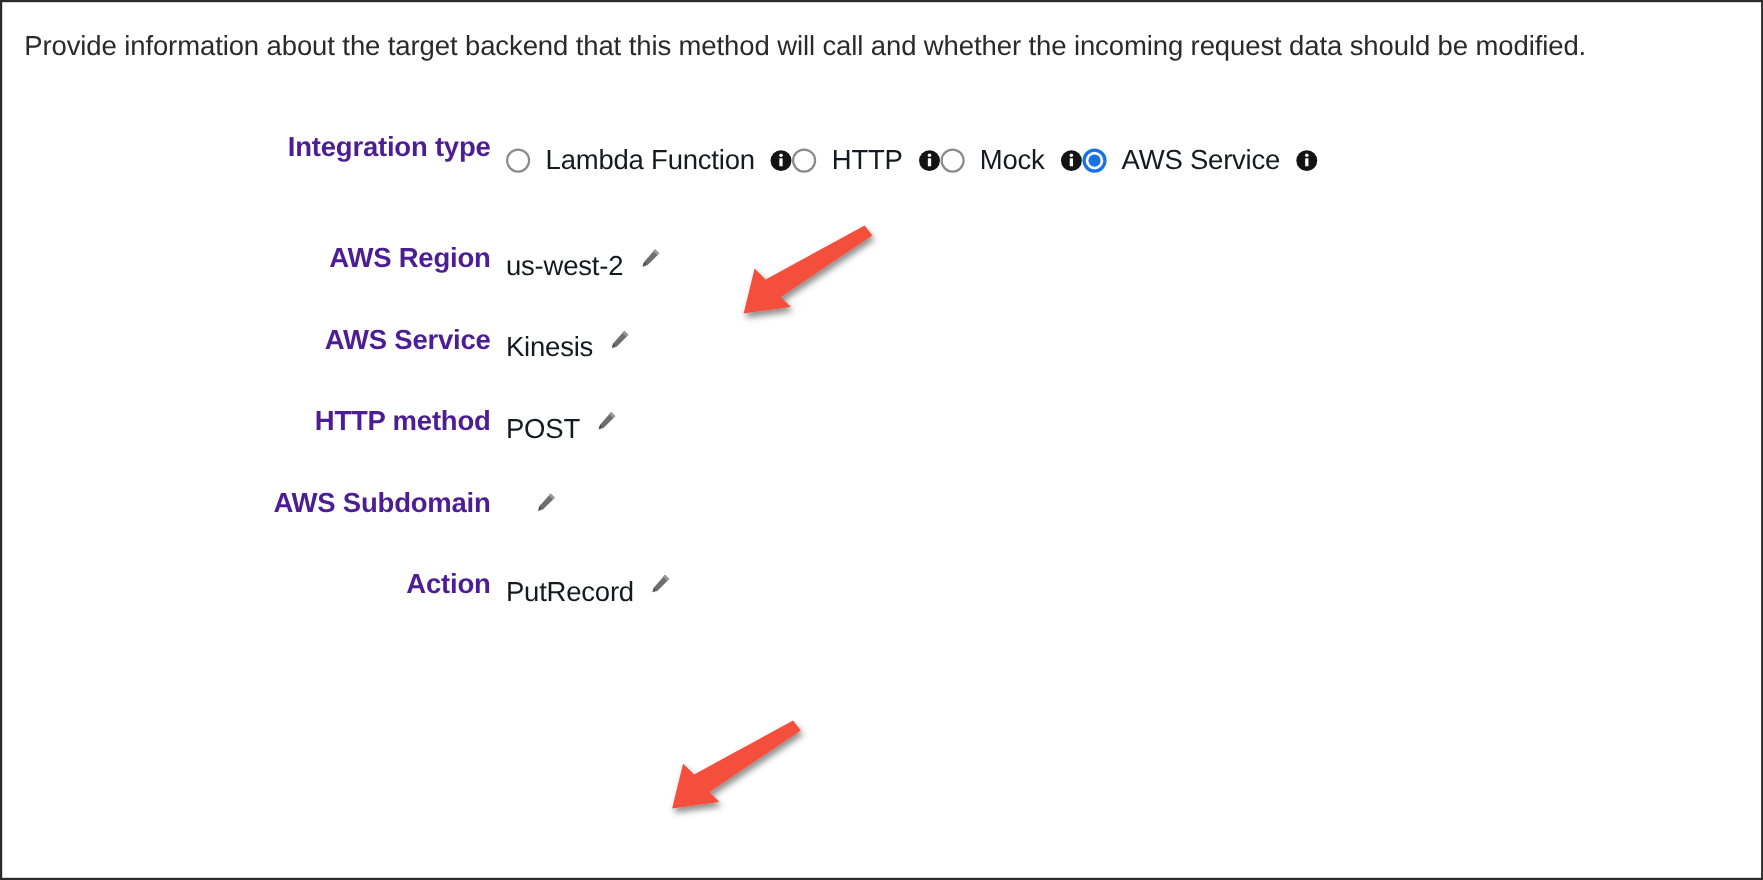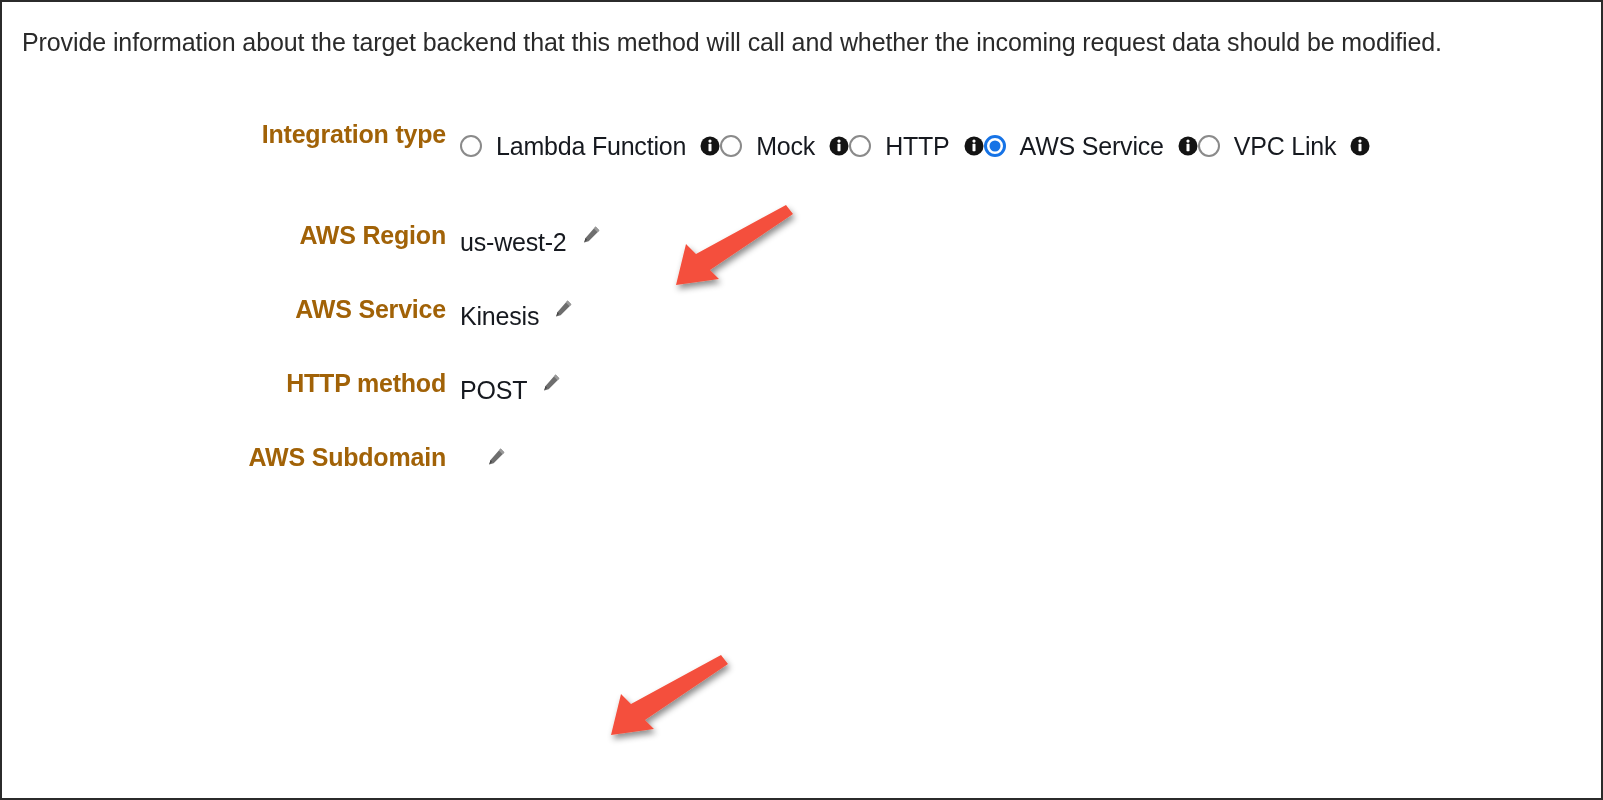--- a/index.html
+++ b/index.html
@@ -45,21 +45,21 @@
     align-items: flex-start;
     margin-bottom: 0;
   }
   .label-cell {
     width: 458px;
     text-align: right;
     padding-right: 14px;
     box-sizing: border-box;
     font-size: 25px;
     font-weight: bold;
-    color: #a16207;
+    color: #4c1d95;
     letter-spacing: -0.2px;
   }
   .value-cell {
     flex: 1;
     display: flex;
     align-items: center;
     font-size: 25px;
     color: #16191f;
     letter-spacing: -0.2px;
   }
@@ -161,33 +161,33 @@
               <svg viewBox="0 0 20 20" width="20" height="20">
                 <circle cx="10" cy="10" r="9.5" fill="#131313"></circle>
                 <circle cx="10" cy="5.1" r="1.6" fill="#ffffff"></circle>
                 <rect x="8.5" y="7.8" width="3" height="7.4" rx="0.6" fill="#ffffff"></rect>
               </svg>
             </span>
           </div>
 
           <div class="radio-row">
             <span class="radio"></span>
-            <span class="radio-label">Mock</span>
+            <span class="radio-label">HTTP</span>
             <span class="info-icon">
               <svg viewBox="0 0 20 20" width="20" height="20">
                 <circle cx="10" cy="10" r="9.5" fill="#131313"></circle>
                 <circle cx="10" cy="5.1" r="1.6" fill="#ffffff"></circle>
                 <rect x="8.5" y="7.8" width="3" height="7.4" rx="0.6" fill="#ffffff"></rect>
               </svg>
             </span>
           </div>
 
           <div class="radio-row">
             <span class="radio"></span>
-            <span class="radio-label">HTTP</span>
+            <span class="radio-label">Mock</span>
             <span class="info-icon">
               <svg viewBox="0 0 20 20" width="20" height="20">
                 <circle cx="10" cy="10" r="9.5" fill="#131313"></circle>
                 <circle cx="10" cy="5.1" r="1.6" fill="#ffffff"></circle>
                 <rect x="8.5" y="7.8" width="3" height="7.4" rx="0.6" fill="#ffffff"></rect>
               </svg>
             </span>
           </div>
 
           <div class="radio-row">
@@ -195,31 +195,20 @@
             <span class="radio-label">AWS Service</span>
             <span class="info-icon">
               <svg viewBox="0 0 20 20" width="20" height="20">
                 <circle cx="10" cy="10" r="9.5" fill="#131313"></circle>
                 <circle cx="10" cy="5.1" r="1.6" fill="#ffffff"></circle>
                 <rect x="8.5" y="7.8" width="3" height="7.4" rx="0.6" fill="#ffffff"></rect>
               </svg>
             </span>
           </div>
 
-          <div class="radio-row">
-            <span class="radio"></span>
-            <span class="radio-label">VPC Link</span>
-            <span class="info-icon">
-              <svg viewBox="0 0 20 20" width="20" height="20">
-                <circle cx="10" cy="10" r="9.5" fill="#131313"></circle>
-                <circle cx="10" cy="5.1" r="1.6" fill="#ffffff"></circle>
-                <rect x="8.5" y="7.8" width="3" height="7.4" rx="0.6" fill="#ffffff"></rect>
-              </svg>
-            </span>
-          </div>
 
         </div>
       </div>
     </div>
 
     <div class="row field-row" style="margin-top:26px;align-items:center;">
       <div class="label-cell">AWS Region</div>
       <div class="value-cell">
         <span class="value-text">us-west-2</span>
         <span class="pencil-icon">
@@ -269,20 +258,33 @@
         <span class="pencil-icon" style="margin-left:24px;">
           <svg viewBox="0 0 24 24" width="24" height="24">
             <path d="M16.6 3.6 L20.4 7.4 L9.6 18.2 L5.2 19.5 L6.5 15.1 Z" fill="#6e6e6e"></path>
             <path d="M16.6 3.6 L20.4 7.4 L18.6 9.2 L14.8 5.4 Z" fill="#9a9a9a"></path>
             <path d="M5.2 19.5 L6.5 15.1 L8.1 16.7 Z" fill="#444444"></path>
           </svg>
         </span>
       </div>
     </div>
 
+    <div class="row field-row">
+      <div class="label-cell">Action</div>
+      <div class="value-cell">
+        <span class="value-text">PutRecord</span>
+        <span class="pencil-icon">
+          <svg viewBox="0 0 24 24" width="24" height="24">
+            <path d="M16.6 3.6 L20.4 7.4 L9.6 18.2 L5.2 19.5 L6.5 15.1 Z" fill="#6e6e6e"></path>
+            <path d="M16.6 3.6 L20.4 7.4 L18.6 9.2 L14.8 5.4 Z" fill="#9a9a9a"></path>
+            <path d="M5.2 19.5 L6.5 15.1 L8.1 16.7 Z" fill="#444444"></path>
+          </svg>
+        </span>
+      </div>
+    </div>
 
   </div>
 
   <div class="arrow" style="left:660px; top:195px;">
     <svg width="140" height="100" viewBox="0 0 140 100">
       <defs>
         <filter id="shA" x="-30%" y="-30%" width="180%" height="180%">
           <feDropShadow dx="2" dy="4" stdDeviation="3" flood-color="#000000" flood-opacity="0.45"></feDropShadow>
         </filter>
       </defs>

